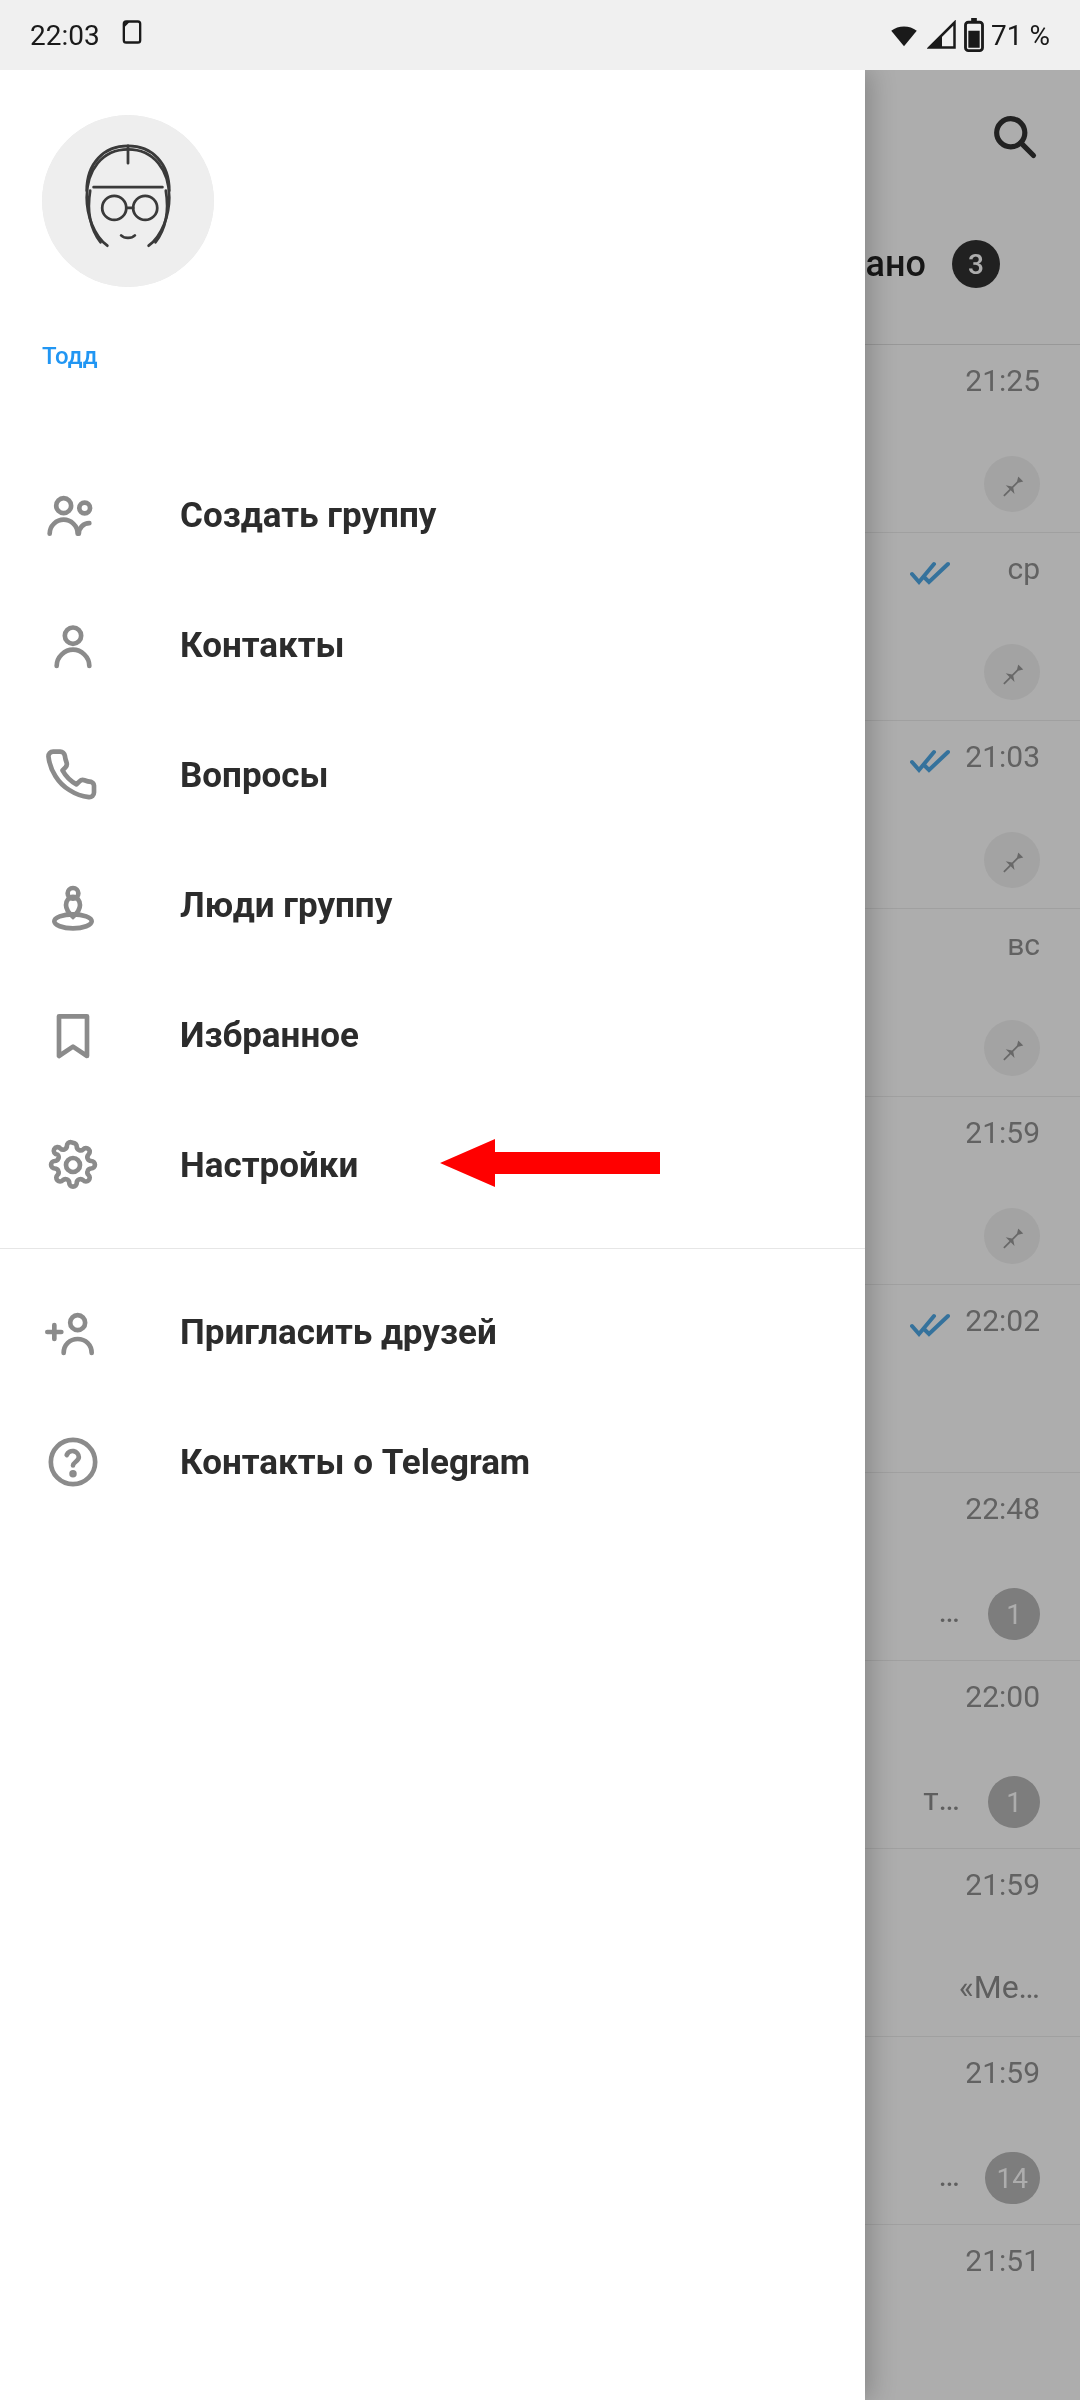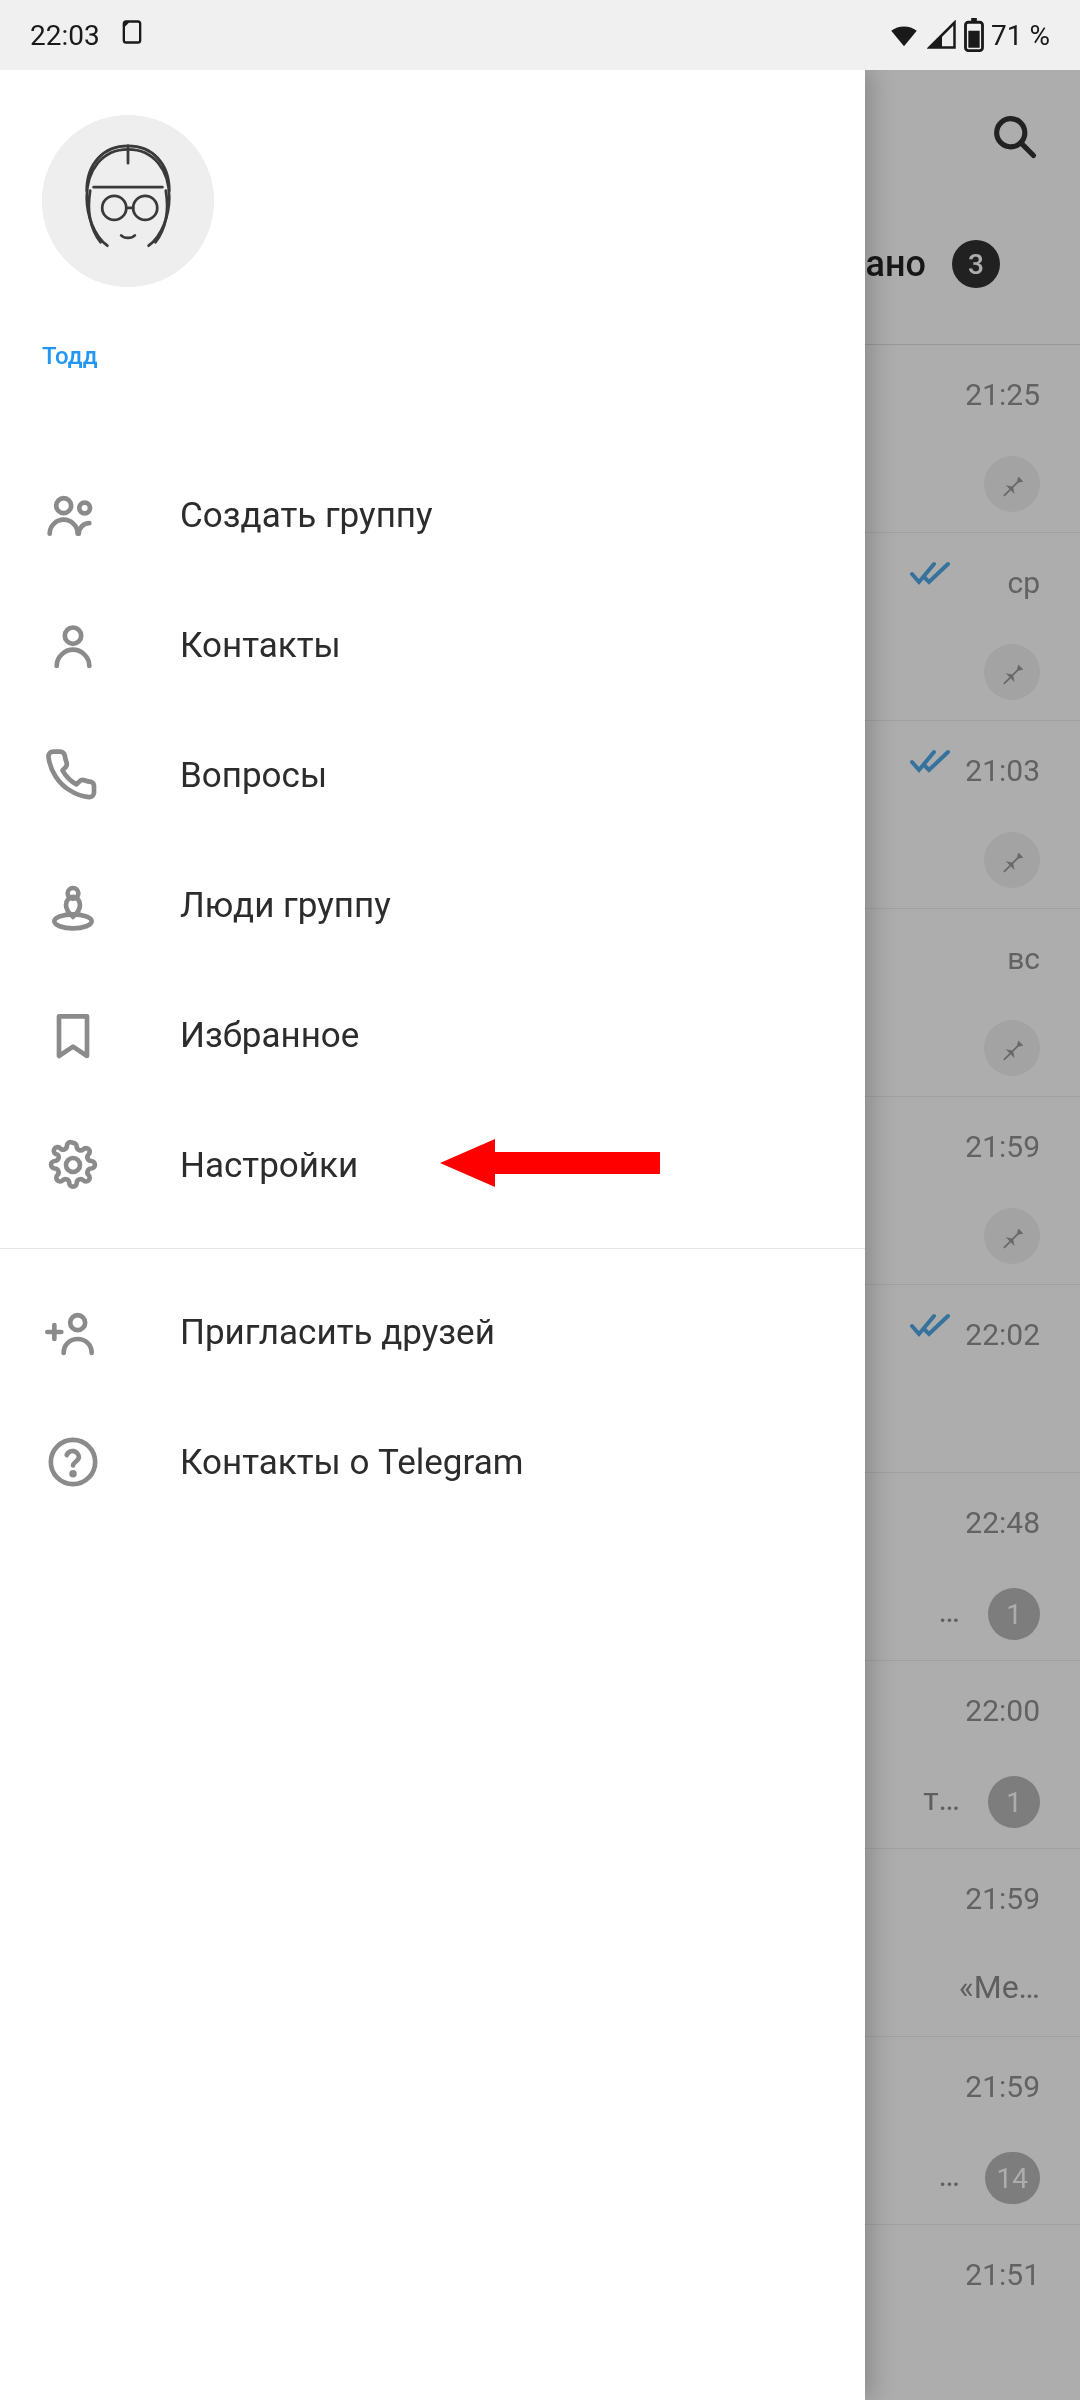--- a/index.html
+++ b/index.html
@@ -16,36 +16,36 @@
   .overlay { position: absolute; top: 70px; left: 0; right: 0; bottom: 0; background: rgba(0,0,0,0.32); z-index: 30; }
 
   
   .chat-bg { position: absolute; top: 70px; left: 0; right: 0; bottom: 0; z-index: 20; background: #fff; }
   .chat-header { height: 275px; background: #fff; position: relative; border-bottom: 1px solid #e0e0e0; }
   .chat-header .search { position: absolute; top: 40px; right: 40px; }
   .chat-header .folder { position: absolute; top: 170px; right: 80px; display: flex; align-items: center; gap: 26px; font-size: 36px; font-weight: 500; color: #222; }
   .badge-round { min-width: 48px; height: 48px; border-radius: 24px; background: #323232; color: #fff; font-size: 28px; display: flex; align-items: center; justify-content: center; padding: 0 10px; }
   .chat-list { }
   .chat-row { height: 188px; border-bottom: 1px solid #ececec; position: relative; }
-  .chat-row .time { position: absolute; top: 32px; right: 40px; font-size: 30px; color: #919191; }
+  .chat-row .time { position: absolute; top: 18px; right: 40px; font-size: 30px; color: #919191; }
   .chat-row .checks { position: absolute; top: 28px; right: 130px; }
   .chat-row .pin { position: absolute; right: 40px; bottom: 20px; width: 56px; height: 56px; border-radius: 28px; background: #f1f1f1; display: flex; align-items: center; justify-content: center; }
   .chat-row .preview { position: absolute; right: 40px; bottom: 30px; font-size: 32px; color: #8c8c8c; }
   .chat-row .unread { position: absolute; right: 40px; bottom: 20px; min-width: 52px; height: 52px; border-radius: 26px; background: #b8b8b8; color: #fff; font-size: 28px; display: flex; align-items: center; justify-content: center; padding: 0 12px; }
 
   
   .drawer { position: absolute; top: 70px; left: 0; width: 865px; bottom: 0; background: #fff; z-index: 40; box-shadow: 6px 0 24px rgba(0,0,0,0.22); }
   .drawer-header { padding: 45px 42px 30px 42px; }
   .avatar { width: 172px; height: 172px; border-radius: 86px; background: #eaeaea; overflow: hidden; display: flex; align-items: center; justify-content: center; }
   .avatar svg { width: 172px; height: 172px; }
   .username { margin-top: 55px; color: #2196f3; font-size: 24px; font-weight: 500; }
   .menu { padding-top: 50px; }
   .menu-item { height: 130px; display: flex; align-items: center; padding-left: 42px; gap: 76px; position: relative; }
   .menu-item .icon { width: 62px; height: 62px; display: flex; align-items: center; justify-content: center; color: #8b8b8b; }
-  .menu-item .label { font-size: 35px; font-weight: 400; color: #2c2c2c; }
+  .menu-item .label { font-size: 35px; font-weight: 700; color: #2c2c2c; }
   .menu-divider { height: 1px; background: #e6e6e6; margin: 18px 0; }
 
   .arrow { position: absolute; left: 440px; top: 50%; transform: translateY(-50%); }
 
 </style>
 </head>
 <body>
 
 <div class="viewport">
 

